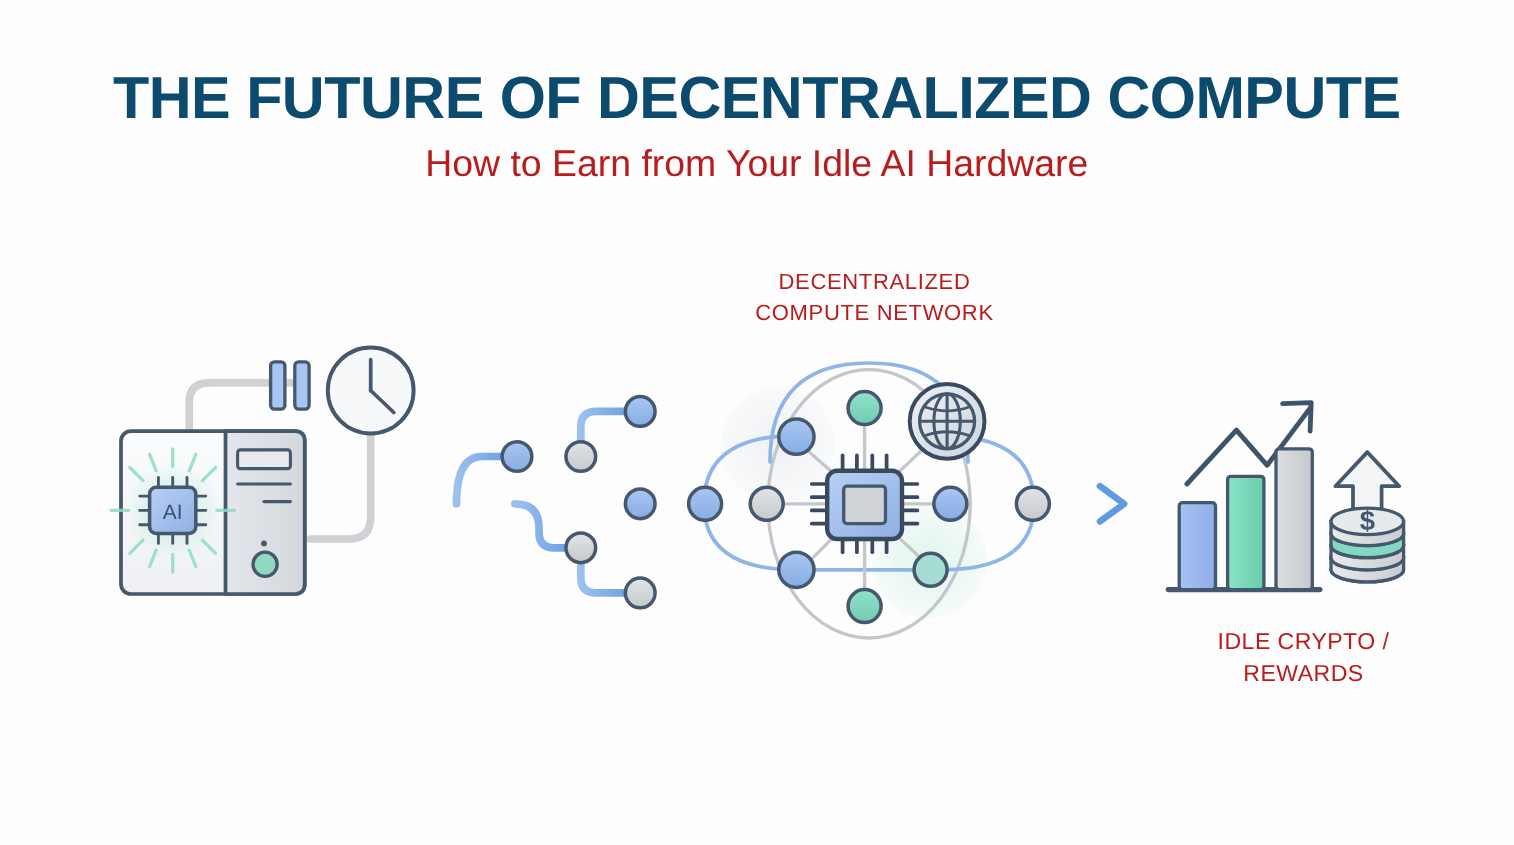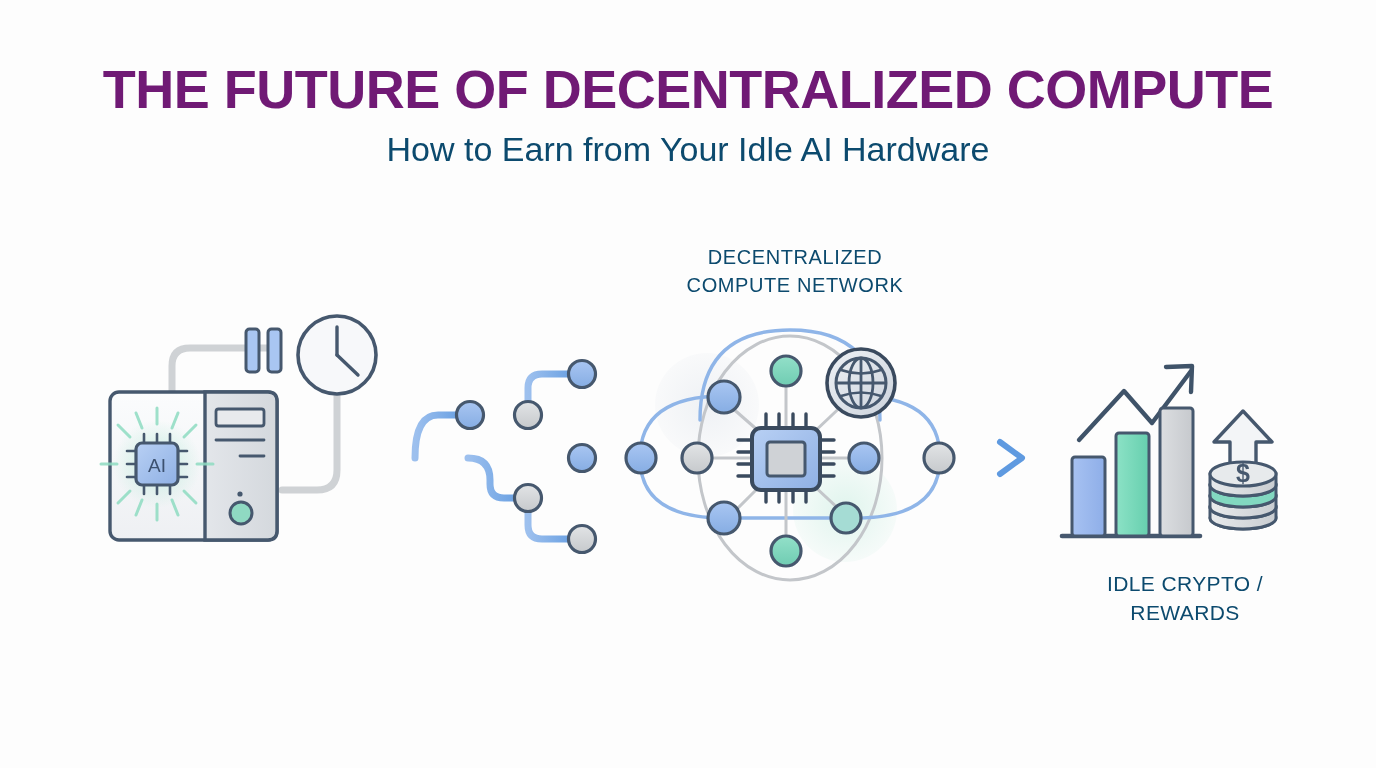--- a/index.html
+++ b/index.html
@@ -25,40 +25,40 @@
     left: 0;
     width: 1376px;
     text-align: center;
   }
   .title {
     margin: 0;
     padding-top: 62px;
     font-size: 54px;
     font-weight: 700;
     letter-spacing: -0.5px;
-    color: #701a75;
+    color: #0c4a6e;
     font-family: "Liberation Sans", sans-serif;
     line-height: 1.0;
   }
   .subtitle {
     margin: 0;
     padding-top: 16px;
     font-size: 34px;
     font-weight: 400;
-    color: #0c4a6e;
+    color: #b91c1c;
     font-family: "Liberation Sans", sans-serif;
     line-height: 1.0;
   }
   .caption {
     position: absolute;
     text-align: center;
     font-size: 21px;
     font-weight: 400;
     letter-spacing: 0.4px;
-    color: #0c4a6e;
+    color: #b91c1c;
     line-height: 1.38;
     font-family: "Liberation Sans", sans-serif;
     white-space: pre-line;
   }
   #cap-left   { left: 60px;  top: 570px; width: 290px; }
   #cap-right  { left: 1040px; top: 570px; width: 290px; }
   #cap-center { left: 640px; top: 244px; width: 310px; font-size: 20px; letter-spacing: 0.6px;}
   svg { display: block; }
   .scene { position: absolute; left: 0; top: 0; }
 </style>

